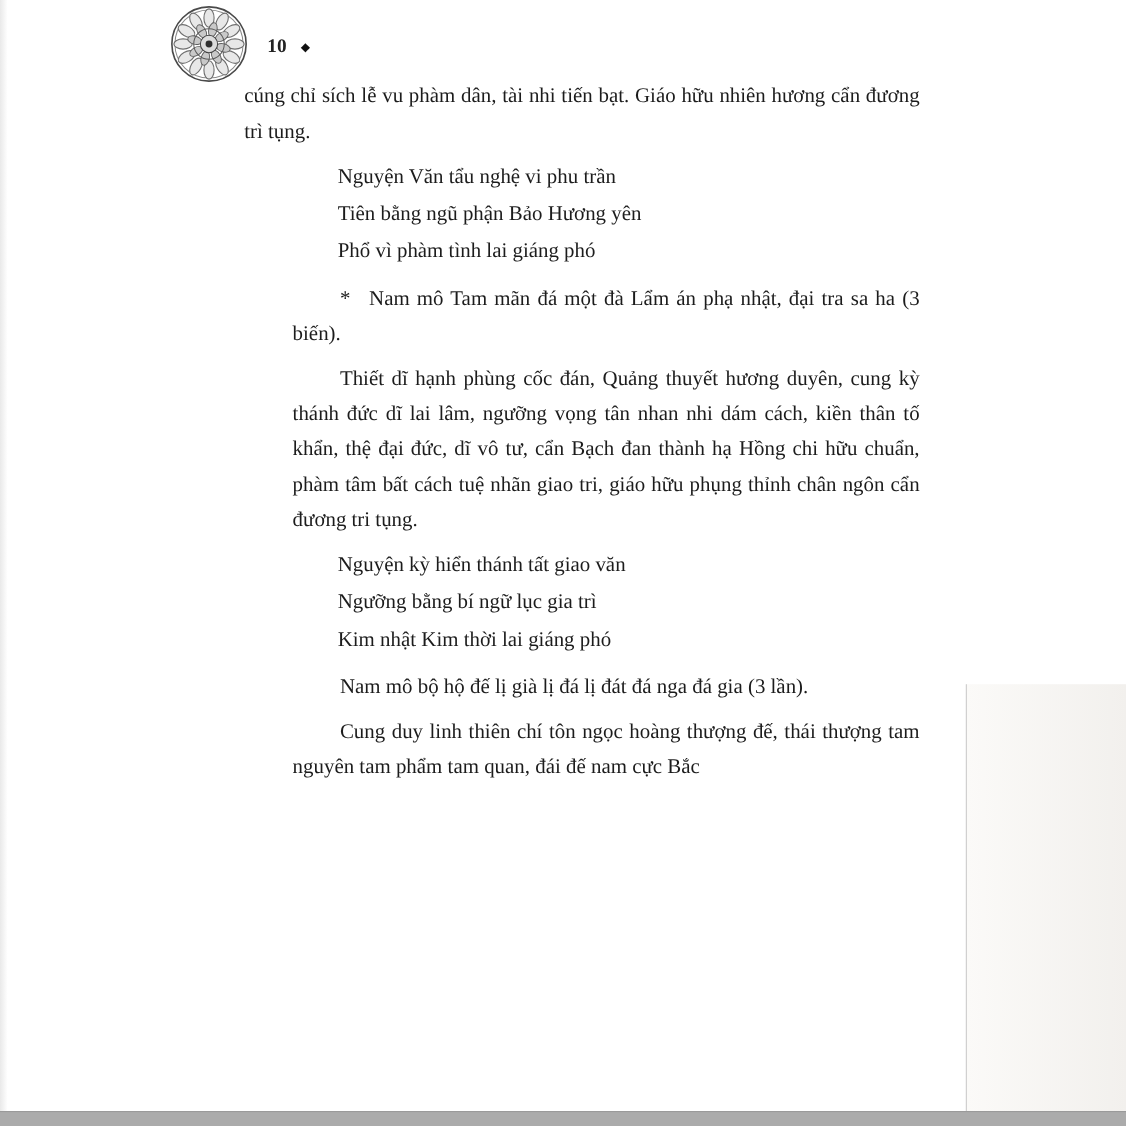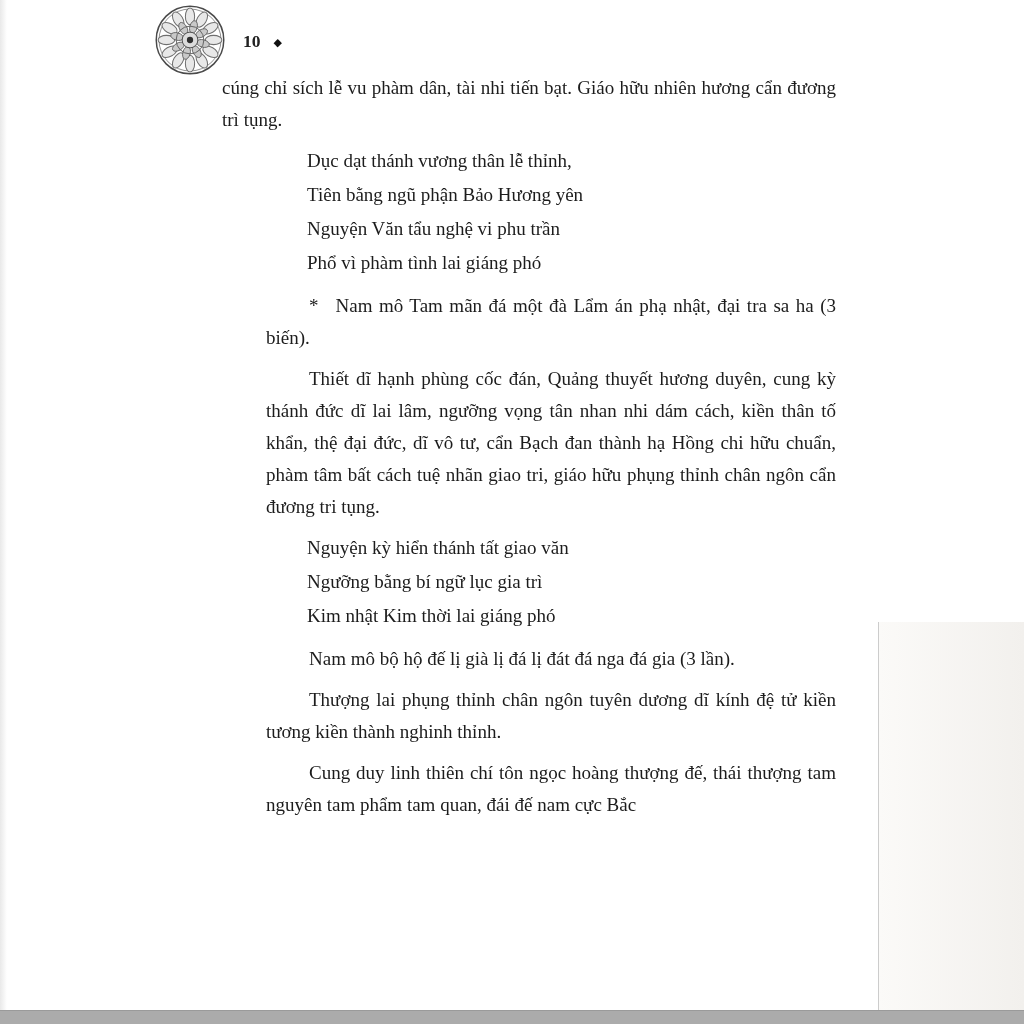--- a/index.html
+++ b/index.html
@@ -146,28 +146,26 @@
 </div>
 
 <div class="header-line">
   <span class="page-number">10</span>
   <span class="diamond">◆</span>
 </div>
 
 <div class="page-content">
     <p class="para">cúng chỉ sích lễ vu phàm dân, tài nhi tiến bạt. Giáo hữu nhiên hương cẩn đương trì tụng.</p>
     <div class="verse">
-      <p class="verse-line">Dục dạt thánh vương thân lễ thỉnh,</p>
+      <p class="verse-line">Nguyện Văn tẩu nghệ vi phu trần</p>
       <p class="verse-line">Tiên bằng ngũ phận Bảo Hương yên</p>
-      <p class="verse-line">Nguyện Văn tẩu nghệ vi phu trần</p>
       <p class="verse-line">Phổ vì phàm tình lai giáng phó</p>
     </div>
     <p class="para indent"><span class="marker">*</span>Nam mô Tam mãn đá một đà Lẩm án phạ nhật, đại tra sa ha (3 biến).</p>
     <p class="para indent">Thiết dĩ hạnh phùng cốc đán, Quảng thuyết hương duyên, cung kỳ thánh đức dĩ lai lâm, ngưỡng vọng tân nhan nhi dám cách, kiền thân tố khẩn, thệ đại đức, dĩ vô tư, cẩn Bạch đan thành hạ Hồng chi hữu chuẩn, phàm tâm bất cách tuệ nhãn giao tri, giáo hữu phụng thỉnh chân ngôn cẩn đương tri tụng.</p>
     <div class="verse">
       <p class="verse-line">Nguyện kỳ hiển thánh tất giao văn</p>
       <p class="verse-line">Ngưỡng bằng bí ngữ lục gia trì</p>
       <p class="verse-line">Kim nhật Kim thời lai giáng phó</p>
     </div>
     <p class="para indent">Nam mô bộ hộ đế lị già lị đá lị đát đá nga đá gia (3 lần).</p>
-    <p class="para indent">Thượng lai phụng thỉnh chân ngôn tuyên dương dĩ kính đệ tử kiền tương kiền thành nghinh thỉnh.</p>
     <p class="para indent">Cung duy linh thiên chí tôn ngọc hoàng thượng đế, thái thượng tam nguyên tam phẩm tam quan, đái đế nam cực Bắc</p>
   </div>
 
 </body></html>

